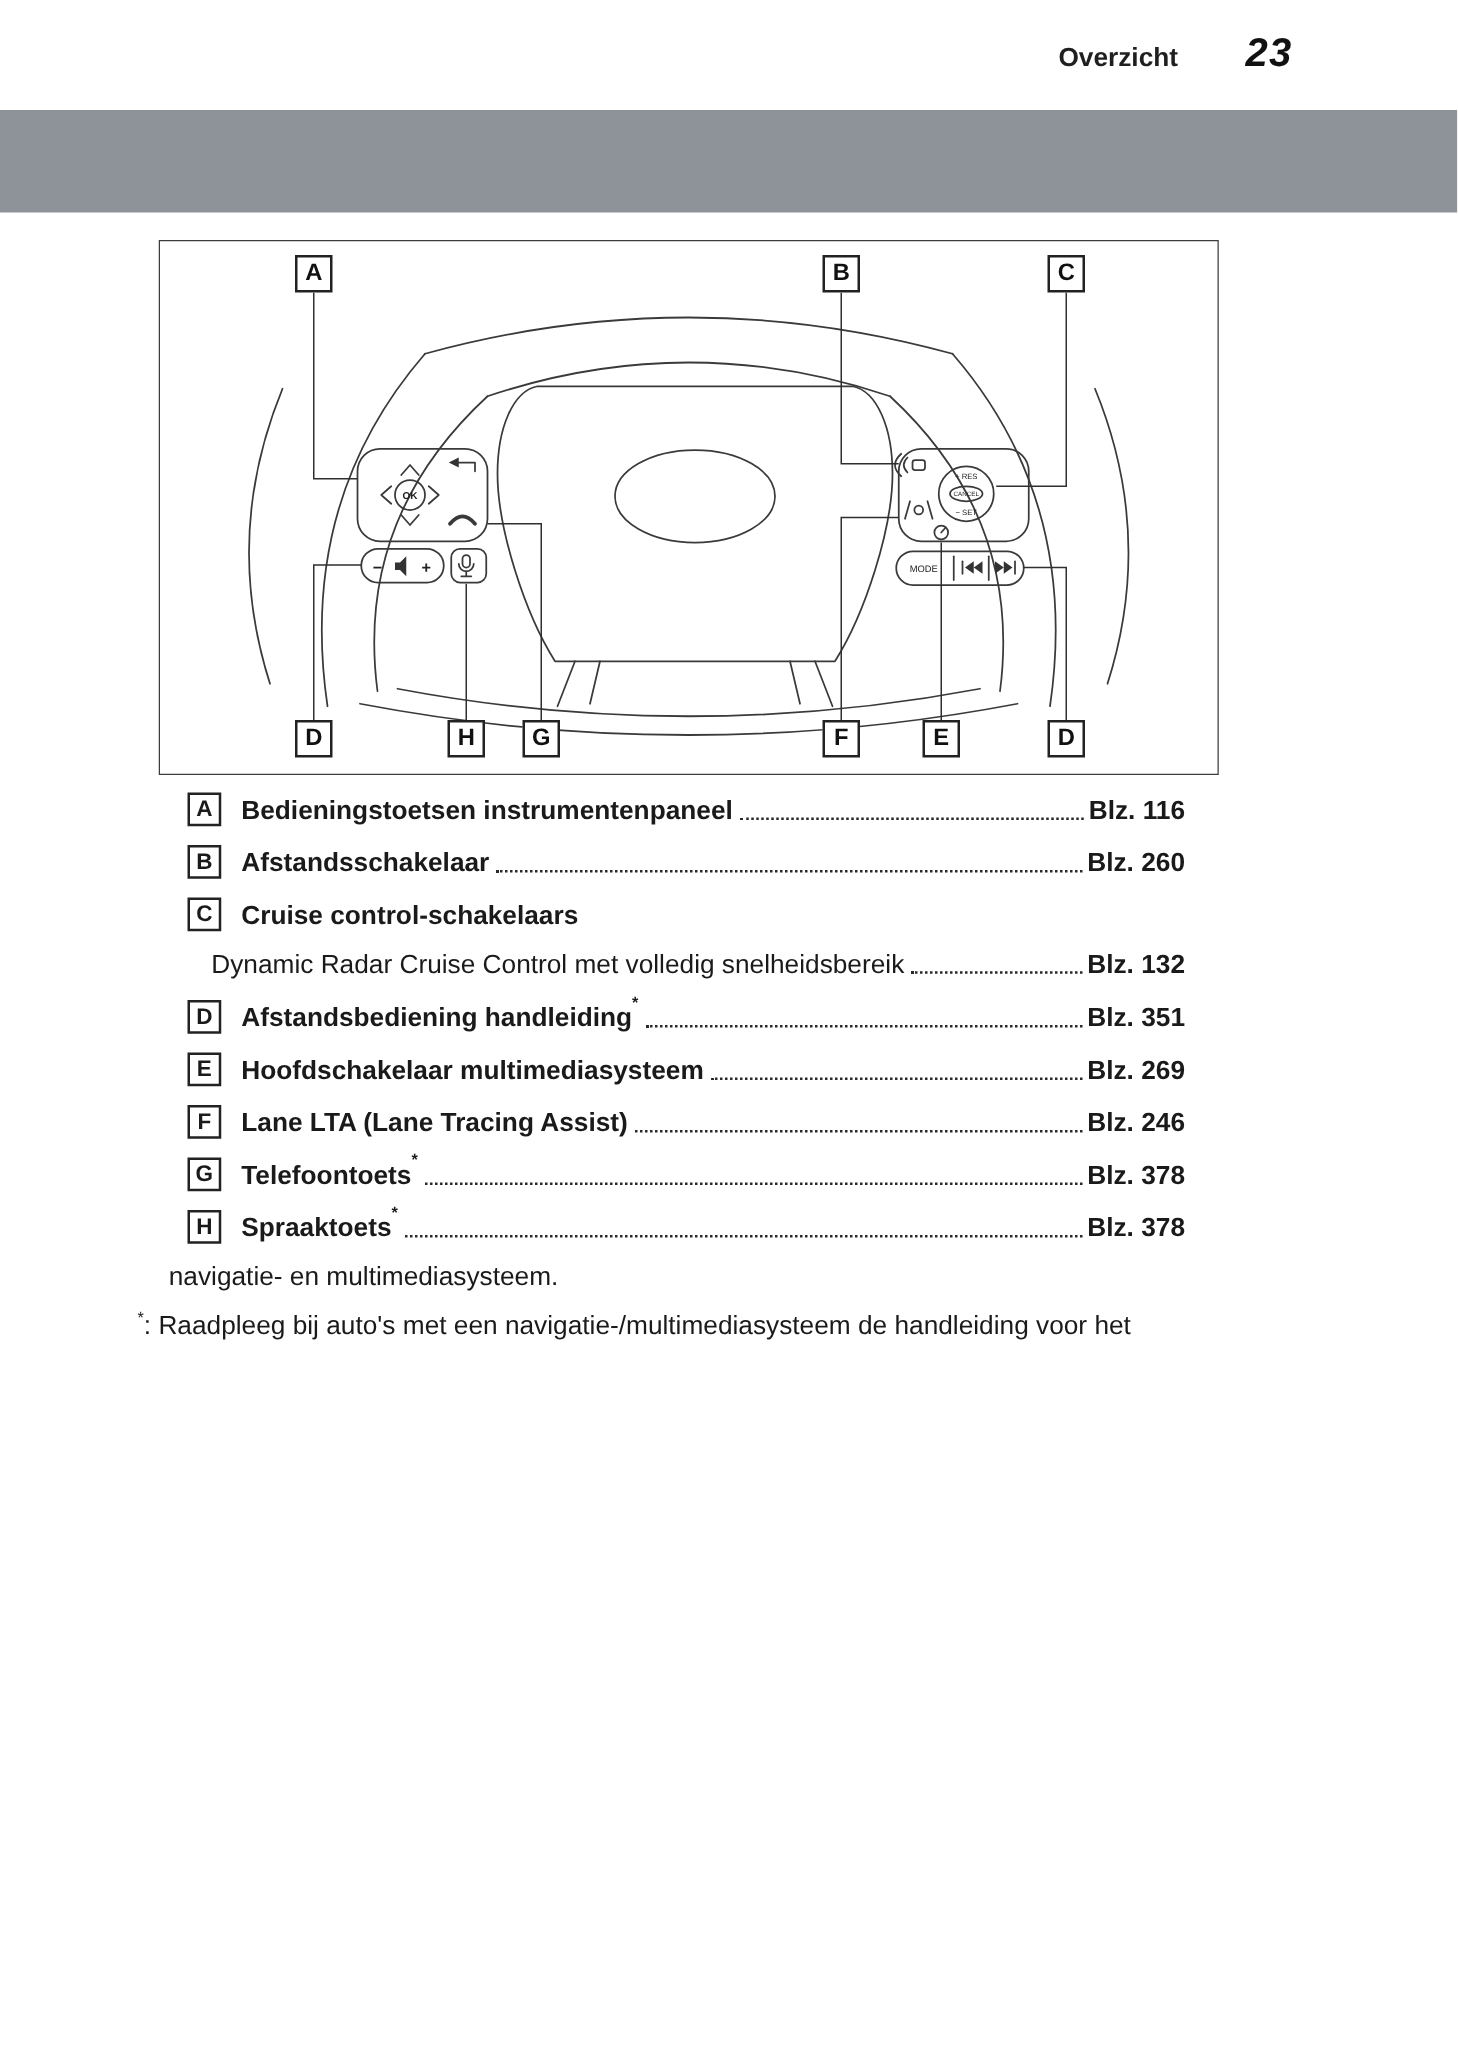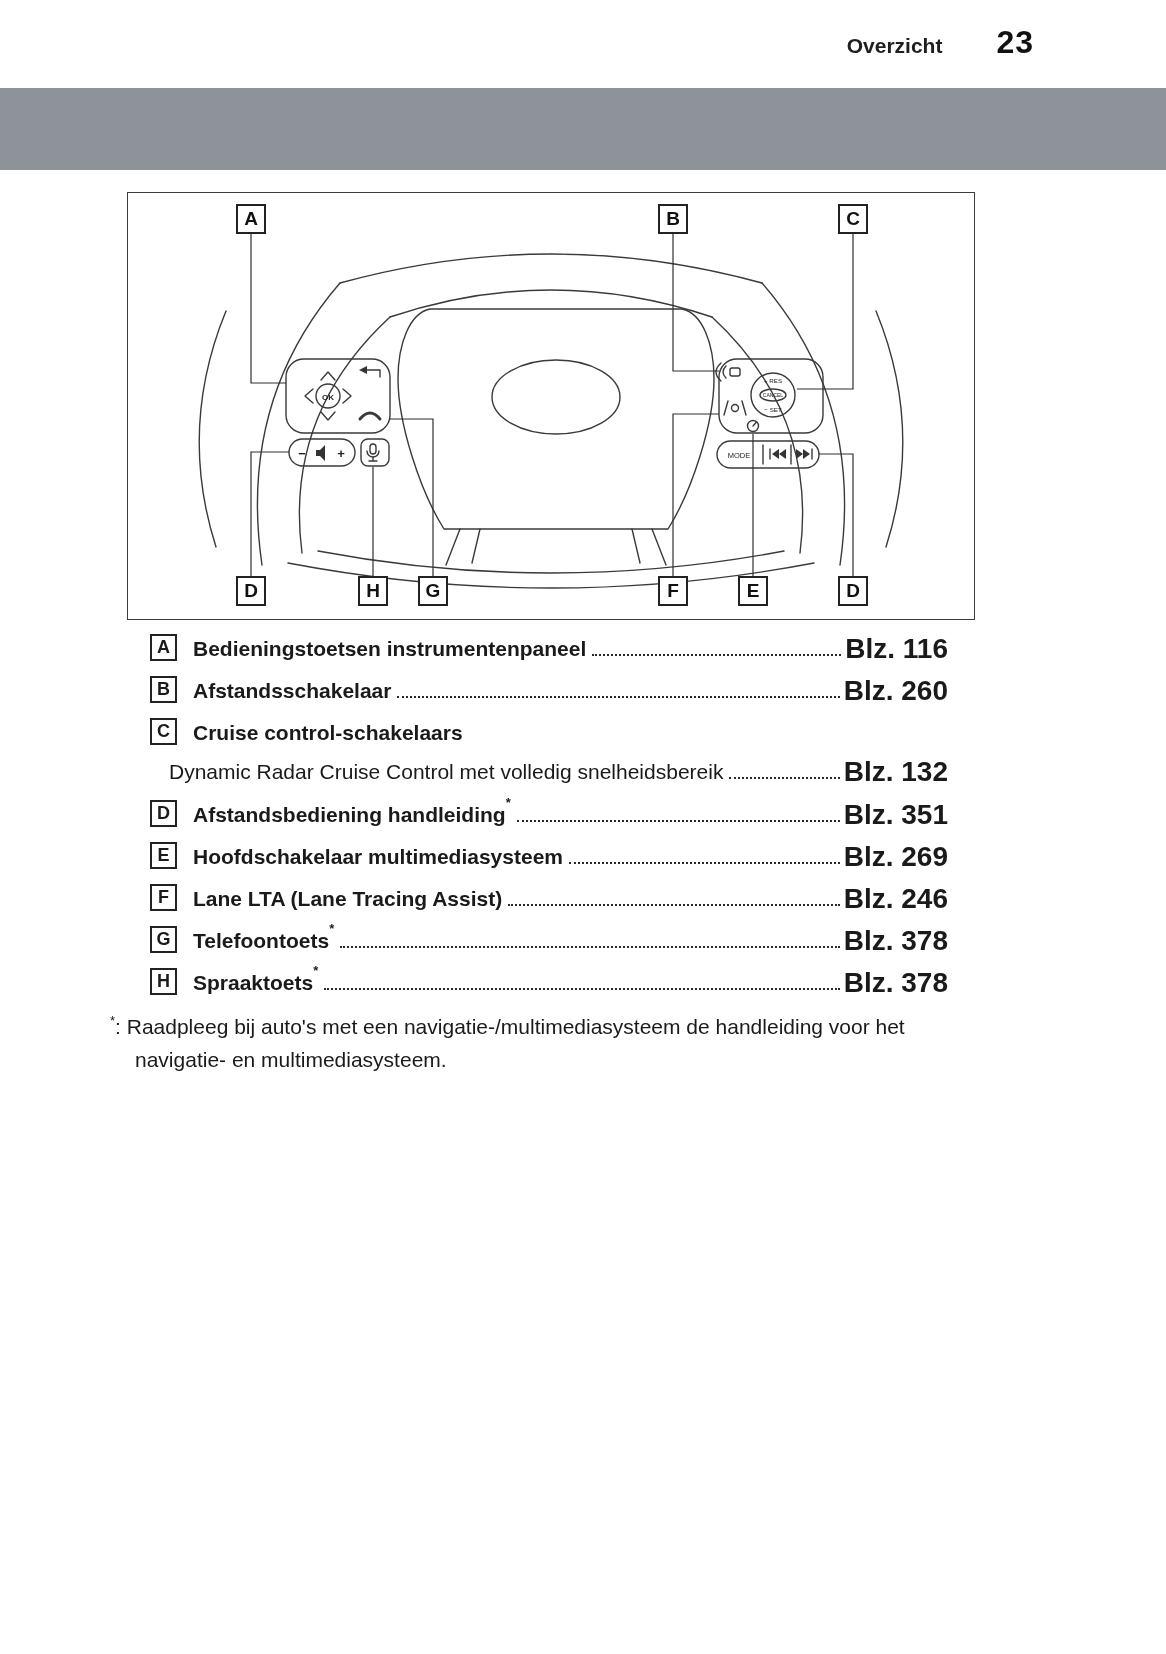--- a/index.html
+++ b/index.html
@@ -7,21 +7,21 @@
   body {
     width:1166px; height:1654px;
     font-family:"Liberation Sans", sans-serif;
     color:#1a1a1a;
   }
   .page { position:relative; width:1166px; height:1654px; background:#fff; overflow:hidden; }
 
   
   .page-header { position:absolute; top:24px; right:132px; display:flex; align-items:baseline; gap:54px; }
   .section-title { font-size:21px; font-weight:bold; color:#1f1f1f; }
-  .page-number { font-size:32px; font-weight:bold; letter-spacing:1px; color:#111; }
+  .page-number { font-size:32px; font-weight:bold; letter-spacing:1px; color:#111;font-style:italic; }
   .gray-band { position:absolute; left:0; top:88px; width:1166px; height:82px; background:#8e9399; }
 
   
   .diagram-box { position:absolute; left:127px; top:192px; width:848px; height:428px; border:1px solid #3c3c3c; background:#fff; }
   .wheel-svg { position:absolute; left:0; top:0; width:846px; height:426px; }
   .wheel-svg text { font-family:"Liberation Sans", sans-serif; fill:#222; text-anchor:middle; }
   .ts-ok     { font-size:8px; font-weight:bold; }
   .ts-tiny   { font-size:6.2px; }
   .ts-cancel { font-size:5px; }
   .ts-mode   { font-size:7.5px; }
@@ -35,21 +35,21 @@
   
   .legend { position:absolute; left:150px; top:633px; width:798px; }
   .legend-row { display:flex; align-items:flex-end; height:29px; margin-bottom:13px; }
   .key-box {
     flex:none; width:27px; height:27px; border:2px solid #222; margin-right:16px; align-self:center;
     display:flex; align-items:center; justify-content:center; font-size:18px; font-weight:bold;
   }
   .legend-title { font-size:21px; font-weight:bold; line-height:27px; white-space:nowrap; }
   .legend-title sup.ast { font-size:13px; position:relative; top:-7px; font-weight:bold; }
   .leader { flex:1; border-bottom:2.5px dotted #2a2a2a; margin:0 4px 6px 6px; min-width:20px; }
-  .legend-page { font-size:28px; font-weight:bold; line-height:27px; white-space:nowrap; }
+  .legend-page { font-size:21px; font-weight:bold; line-height:27px; white-space:nowrap; }
   .legend-sub { display:flex; align-items:flex-end; height:27px; margin:-1px 0 14px 19px; }
   .sub-text { font-size:21px; font-weight:normal; line-height:27px; white-space:nowrap; }
 
   
   .footnote { position:absolute; left:110px; top:1005px; width:900px; font-size:21px; line-height:33px; color:#1a1a1a; }
   .fn-line { display:block; }
   .fn-line2 { padding-left:25px; }
   .footnote sup { font-size:13px; position:relative; top:-1px; }
 </style>
 </head>
@@ -245,17 +245,17 @@
     <div class="legend-row">
       <span class="key-box">H</span>
       <span class="legend-title"><span>Spraaktoets</span><sup class="ast">*</sup></span>
       <span class="leader"></span>
       <span class="legend-page">Blz. 378</span>
     </div>
 
   </section>
 
   <p class="footnote">
+    <span class="fn-line fn-line2">navigatie- en multimediasysteem.</span>
     <span class="fn-line"><sup>*</sup><span>: </span><span>Raadpleeg bij auto's met een navigatie-/multimediasysteem de handleiding voor het</span></span>
-    <span class="fn-line fn-line2">navigatie- en multimediasysteem.</span>
   </p>
 
 </div>
 
 </body></html>

